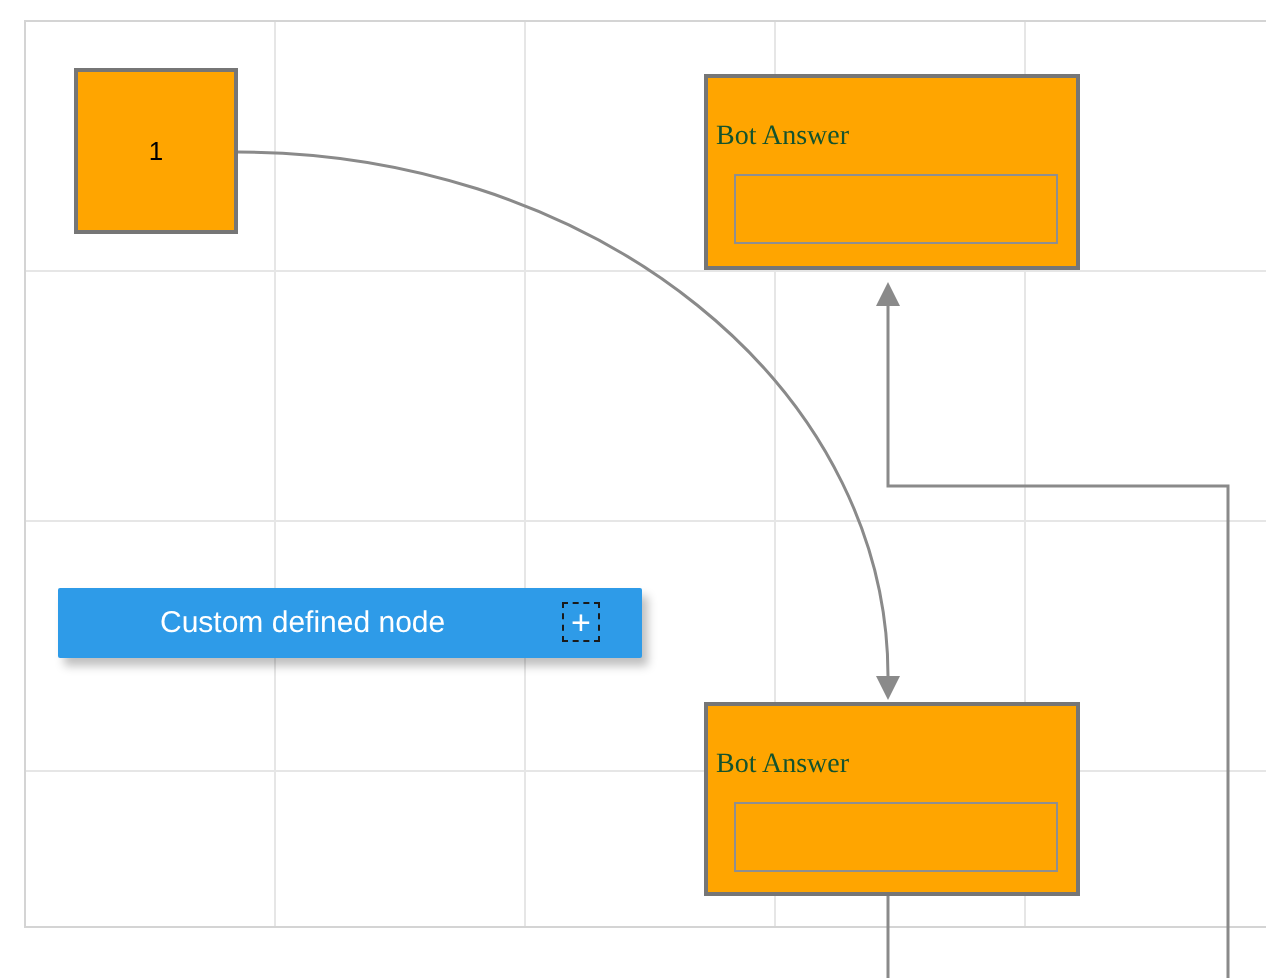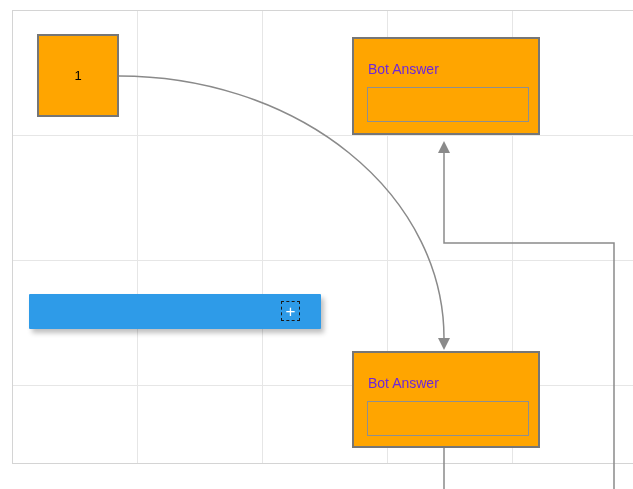--- a/index.html
+++ b/index.html
@@ -70,25 +70,26 @@
   }
   .bot-node {
     width: 188px;
     height: 98px;
     color: #000000;
   }
   #node-bot-top    { left: 352px; top: 37px; }
   #node-bot-bottom { left: 352px; top: 351px; height: 97px; }
   .bot-title {
     position: absolute;
-    left: 14px;
+    left: 4px;
     top: 22px;
     font-size: 14px;
-    color: #6d28d9;
+    color: #14532d;
     white-space: nowrap;
+    font-family: Liberation Serif, serif;
   }
   .bot-input {
     position: absolute;
     left: 13px;
     top: 48px;
     width: 162px;
     height: 35px;
     box-sizing: border-box;
     border: 1px solid #8f8f8f;
     background: transparent;
@@ -157,18 +158,19 @@
     <span class="bot-title">Bot Answer</span>
     <div class="bot-input"></div>
   </div>
 
   <div id="node-bot-bottom" class="orange-node bot-node">
     <span class="bot-title">Bot Answer</span>
     <div class="bot-input"></div>
   </div>
 
   <div id="node-custom">
+    <span id="custom-label">Custom defined node</span>
     <div id="custom-add-btn">
       <span>+</span>
     </div>
   </div>
 
 </div>
 
 </body></html>

